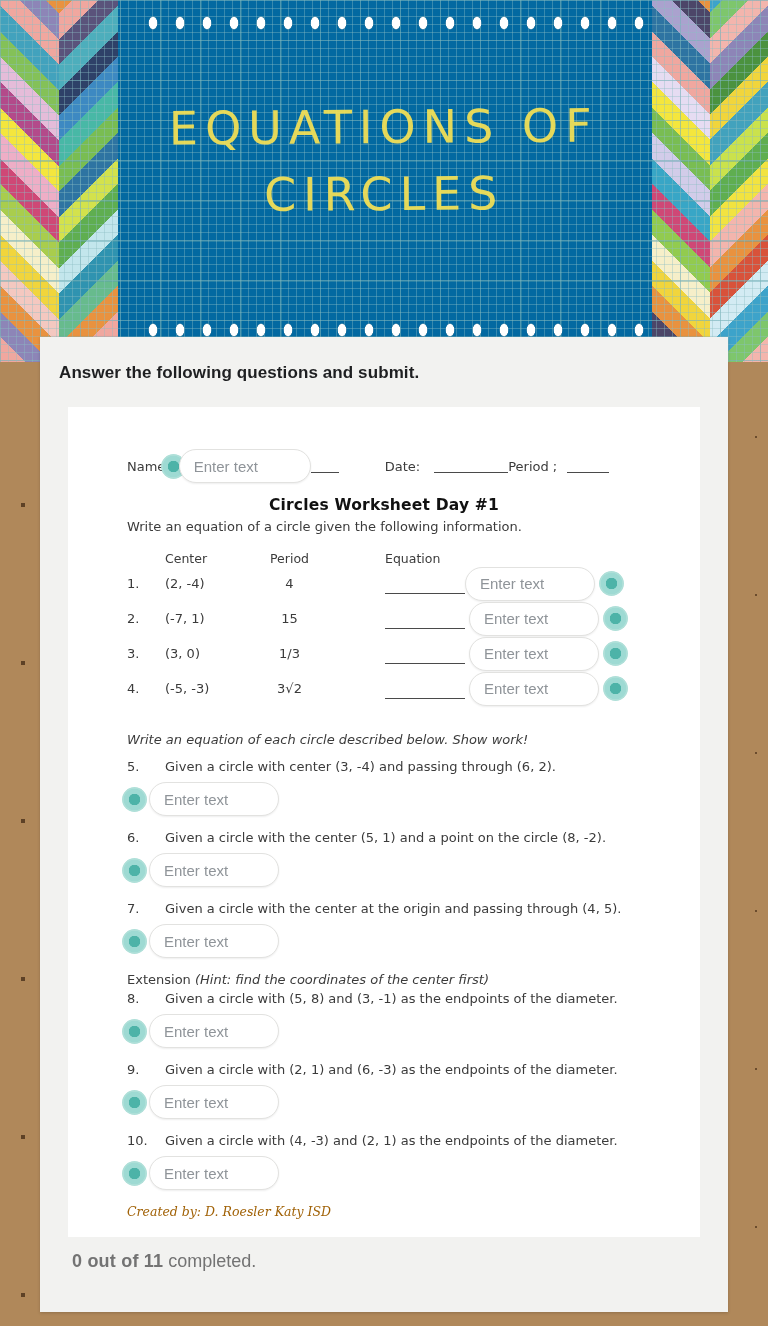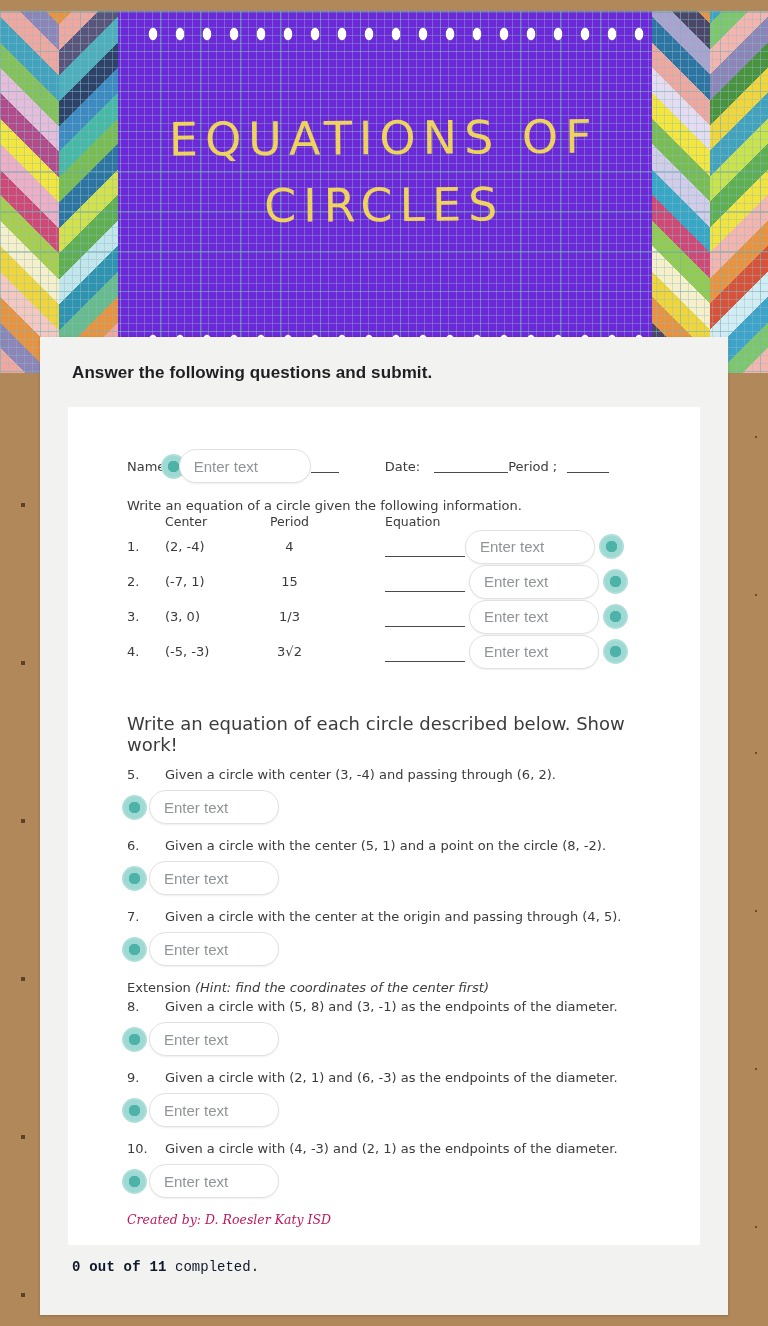--- a/index.html
+++ b/index.html
@@ -11,21 +11,21 @@
       radial-gradient(circle 2.4px at 23px 31px, #5d4126 98%, rgba(0,0,0,0)),
       radial-gradient(circle 1.4px at 96px 121px, #6b4c2d 98%, rgba(0,0,0,0)),
       radial-gradient(circle 1.9px at 143px 66px, #58402a 98%, rgba(0,0,0,0)),
       radial-gradient(circle 1.2px at 55px 139px, #6b4c2d 98%, rgba(0,0,0,0)),
       radial-gradient(circle 1px at 120px 12px, #71522f 98%, rgba(0,0,0,0));
     background-size:165px 158px;
     position:relative;
   }
 
   
-  .banner { position:absolute; top:11px; left:0; width:768px; height:362px; background:#6d28d9; overflow:hidden; }
+  .banner { position:absolute; top:0; left:0; width:768px; height:362px; background:#0369a1; overflow:hidden; }
   .chevron { position:absolute; top:0; height:362px; overflow:hidden; z-index:1; }
   .chevron .half { position:absolute; top:0; bottom:0; }
   .chevron-left { left:0; width:118px; }
   .chevron-left .half { width:59px; }
   .chevron-left .half.l {
     left:0;
     background:repeating-linear-gradient(45deg,
       #f0a79f 0 18px,#8d85b7 18px 36px,#e9923f 36px 54px,#f4c8c0 54px 72px,
       #f1d53c 72px 90px,#f6efc9 90px 108px,#a9cd4d 108px 126px,#cf4876 126px 144px,
       #eeaec6 144px 162px,#f4e63d 162px 180px,#b34a8a 180px 198px,#e5bcd9 198px 216px,
@@ -78,21 +78,21 @@
     font-size:46px; letter-spacing:7px; line-height:1.45; color:#f8e254;
     opacity:.92; transform:rotate(-.4deg);
   }
 
   
   .panel {
     position:absolute; top:337px; left:40px; width:688px; z-index:10;
     background:#f2f2f0; box-shadow:0 1px 3px rgba(0,0,0,.18);
     padding:26px 0 40px 0;
   }
-  .instruction { margin:0 0 0 32px; font-size:17px; font-weight:600; color:#1e1f21; letter-spacing:.1px; }
+  .instruction { margin:0 0 0 19px; font-size:17px; font-weight:600; color:#1e1f21; letter-spacing:.1px; }
 
   .sheet {
     margin:24px auto 0; width:632px; background:#ffffff;
     padding:42px 59px 18px 59px;
     font-family:"DejaVu Sans", sans-serif; color:#3b3b3b; font-size:13px;
   }
 
   
   .name-row { display:flex; align-items:center; height:34px; white-space:nowrap; }
   .ws-label { font-size:13px; color:#3b3b3b; }
@@ -106,48 +106,48 @@
   .name-row .dot { margin-left:-9px; margin-right:-7px; position:relative; z-index:1; }
 
   .txt-input {
     height:34px; width:132px; background:#fff; border:1px solid #e2e2e0; border-radius:17px;
     padding:0 14px; font-family:"Liberation Sans", sans-serif; font-size:15px; color:#3c4043;
     box-shadow:0 1px 2px rgba(0,0,0,.07); outline:none; position:relative; z-index:2;
   }
   .txt-input::placeholder { color:#8f9499; opacity:1; }
 
   .ws-title { text-align:center; font-weight:bold; font-size:15.5px; color:#111; margin-top:13px; letter-spacing:.2px; }
-  .ws-subtitle { margin-top:15px; font-size:13px; }
+  .ws-subtitle { margin-top:5px; font-size:13px; }
 
   
-  .ctable { margin-top:0; }
+  .ctable { margin-top:16px; }
   .crow { display:grid; grid-template-columns:38px 77px 95px 1fr; align-items:center; height:35px; }
   .crow.head { height:16px; align-items:end; font-size:12.5px; }
   .c-rad { text-align:center; }
   .c-eq { display:flex; align-items:center; padding-left:48px; }
   .c-eq .uline { width:80px; align-self:flex-end; margin-bottom:7px; }
   .c-eq .txt-input { width:130px; flex:0 0 130px; margin-left:0; }
   .c-eq .dot { margin-left:4px; }
   .crow:nth-child(3) .c-eq .txt-input, .crow:nth-child(4) .c-eq .txt-input,
   .crow:nth-child(5) .c-eq .txt-input { margin-left:4px; }
 
-  .section2 { margin-top:44px; font-size:18px; }
+  .section2 { margin-top:26px; font-size:13px;font-style:italic; }
 
   .q-row { display:flex; margin-top:12px; }
   .q-num { flex:0 0 38px; }
   .q-text { flex:1; }
   .a-row { display:flex; align-items:center; margin:8px 0 14px -5px; }
   .a-row .txt-input { width:130px; margin-left:2px; }
 
   .extension { margin-top:8px; font-size:13px; }
   .extension .hint { font-style:italic;text-align:center; }
 
-  .credit { margin-top:10px; font-family:"DejaVu Serif", serif; font-style:italic; font-size:12.5px; color:#be185d; }
-
-  .progress { margin:14px 0 0 32px; font-size:14px; color:#0f172a;font-family:Liberation Mono, monospace; }
+  .credit { margin-top:10px; font-family:"DejaVu Serif", serif; font-style:italic; font-size:12.5px; color:#a16207; }
+
+  .progress { margin:14px 0 0 32px; font-size:18px; color:#737373; }
   .progress b { font-weight:700; letter-spacing:.2px; }
 </style>
 </head>
 <body>
 
 <div class="banner">
   <div class="chevron chevron-left">
     <div class="half l"></div>
       <div class="half r"></div>
   </div>
@@ -173,20 +173,21 @@
       <span class="ws-label">Name:</span>
       <span class="dot"></span>
       <input class="txt-input" type="text" placeholder="Enter text" style="">
       <span class="uline" style="width:28px"></span>
       <span class="ws-label" style="margin-left:46px">Date:</span>
       <span class="uline" style="width:74px;margin-left:14px"></span>
       <span class="ws-label" style="">Period ;</span>
       <span class="uline" style="width:42px;margin-left:10px"></span>
     </div>
 
+    <div class="ws-title">Circles Worksheet Day #1</div>
     <div class="ws-subtitle">Write an equation of a circle given the following information.</div>
 
     <div class="ctable">
       <div class="crow head">
         <span></span>
         <span>Center</span>
         <span class="c-rad">Period</span>
         <span style="padding-left:48px">Equation</span>
       </div>
 

